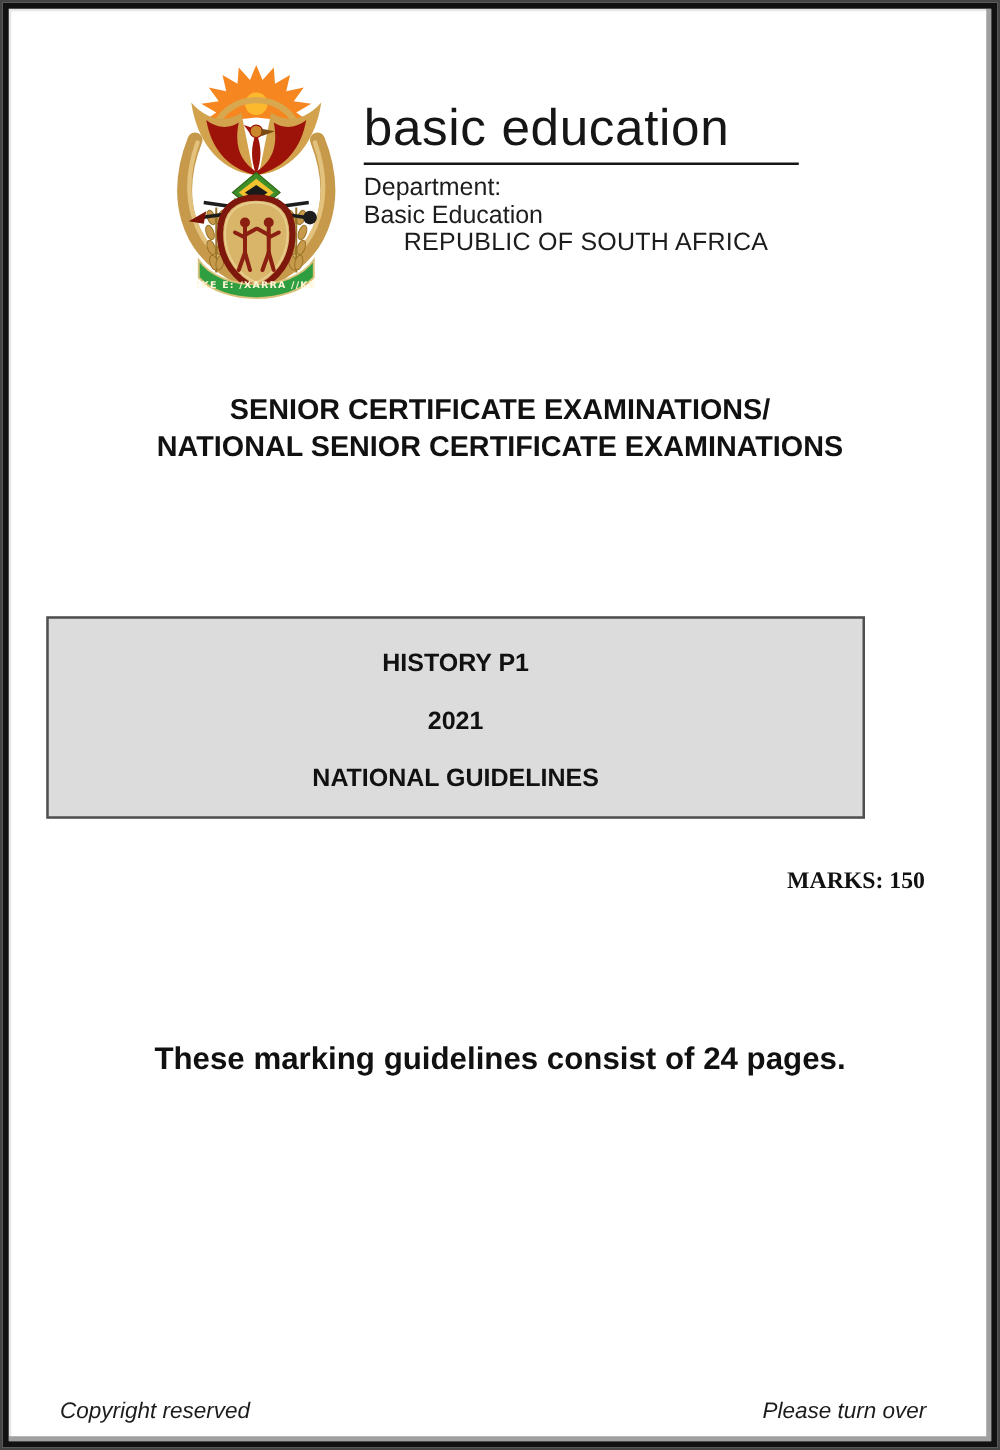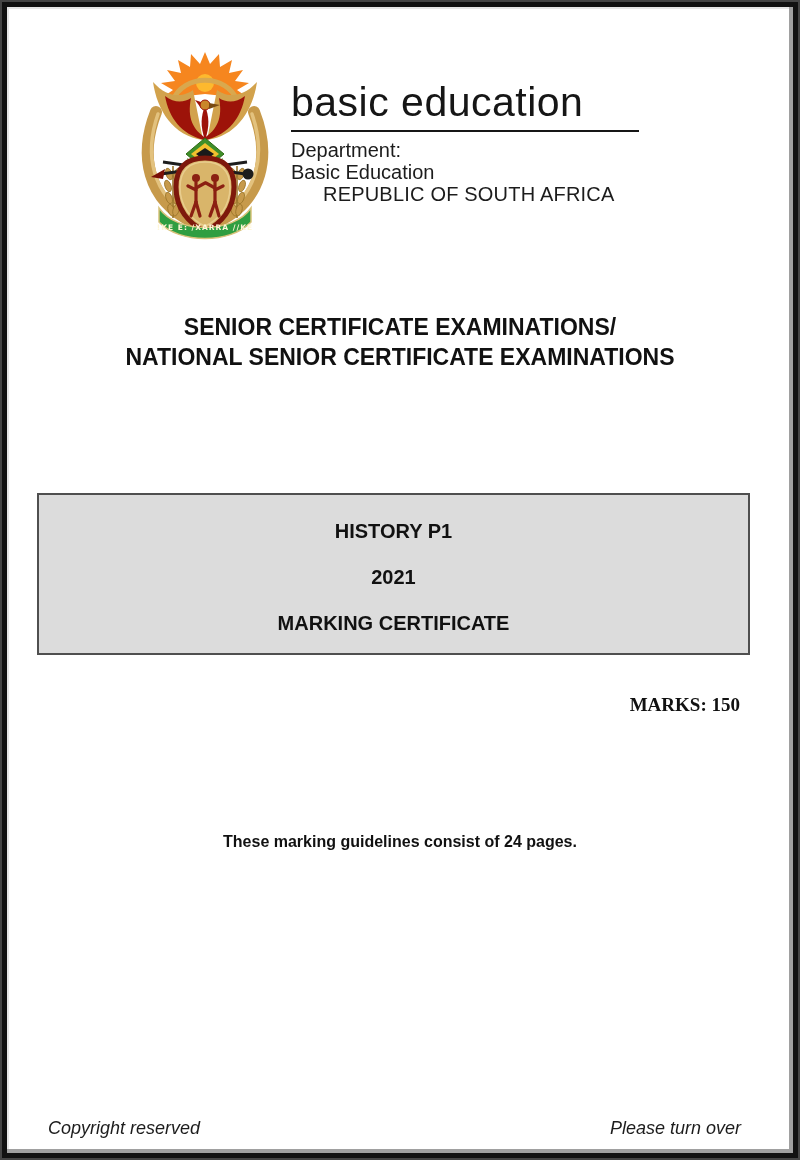--- a/index.html
+++ b/index.html
@@ -52,21 +52,21 @@
     text-align: center;
     font-size: 23px;
     font-weight: 700;
     line-height: 30px;
     color: #111;
   }
   
   .title-box {
     position: absolute;
     left: 30px; top: 486px;
-    width: 713px; height: 162px;
+    width: 655px; height: 162px;
     background: #dcdcdc;
     border: 2px solid #4f4f4f;
     text-align: center;
     padding-top: 25px;
   }
   .title-box .line {
     font-size: 20px;
     font-weight: 700;
     line-height: 22px;
     margin-bottom: 24px;
@@ -79,21 +79,21 @@
     font-size: 19px;
     font-weight: 700;
     color: #111;
     font-family: Liberation Serif, serif;
   }
   
   .pages-note {
     position: absolute;
     top: 826px; left: 0; right: 0;
     text-align: center;
-    font-size: 16px;
+    font-size: 25px;
     font-weight: 700;
     color: #111;
   }
   
   .footer {
     position: absolute;
     left: 41px; right: 52px; bottom: 14px;
     display: flex;
     justify-content: space-between;
     font-size: 18px;
@@ -209,21 +209,21 @@
   </div>
 
   <div class="main-heading">
     <div>SENIOR CERTIFICATE EXAMINATIONS/</div>
     <div>NATIONAL SENIOR CERTIFICATE EXAMINATIONS</div>
   </div>
 
   <div class="title-box">
     <div class="line">HISTORY P1</div>
     <div class="line">2021</div>
-    <div class="line">MARKING CERTIFICATE</div>
+    <div class="line">NATIONAL GUIDELINES</div>
   </div>
 
   <div class="marks">MARKS: 150</div>
 
   <div class="pages-note">These marking guidelines consist of 24 pages.</div>
 
   <div class="footer">
     <span>Copyright reserved</span>
     <span>Please turn over</span>
   </div>

